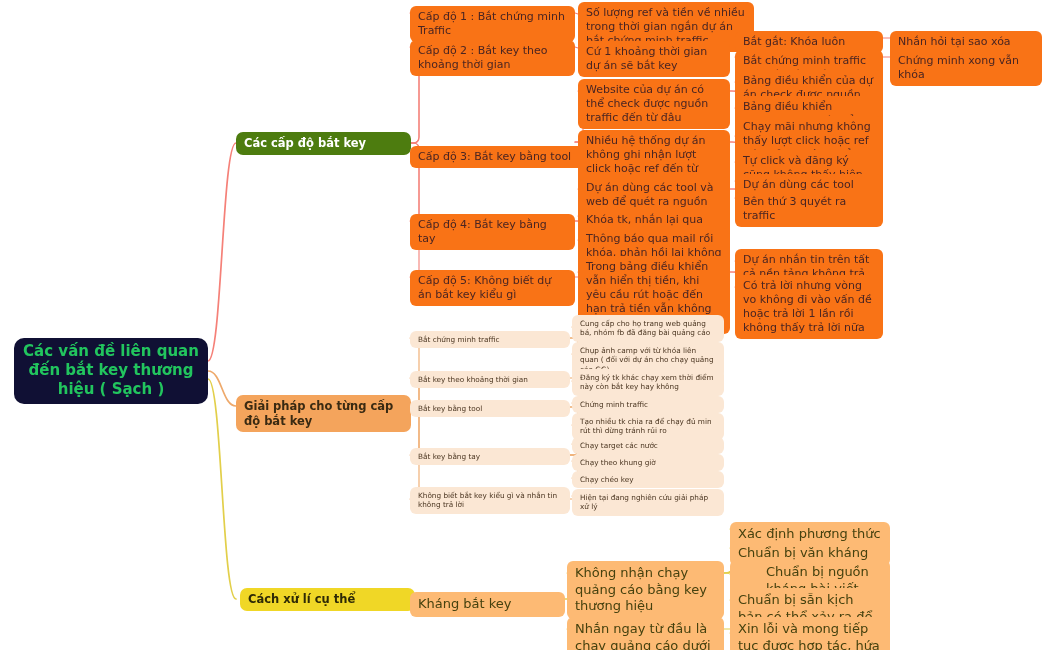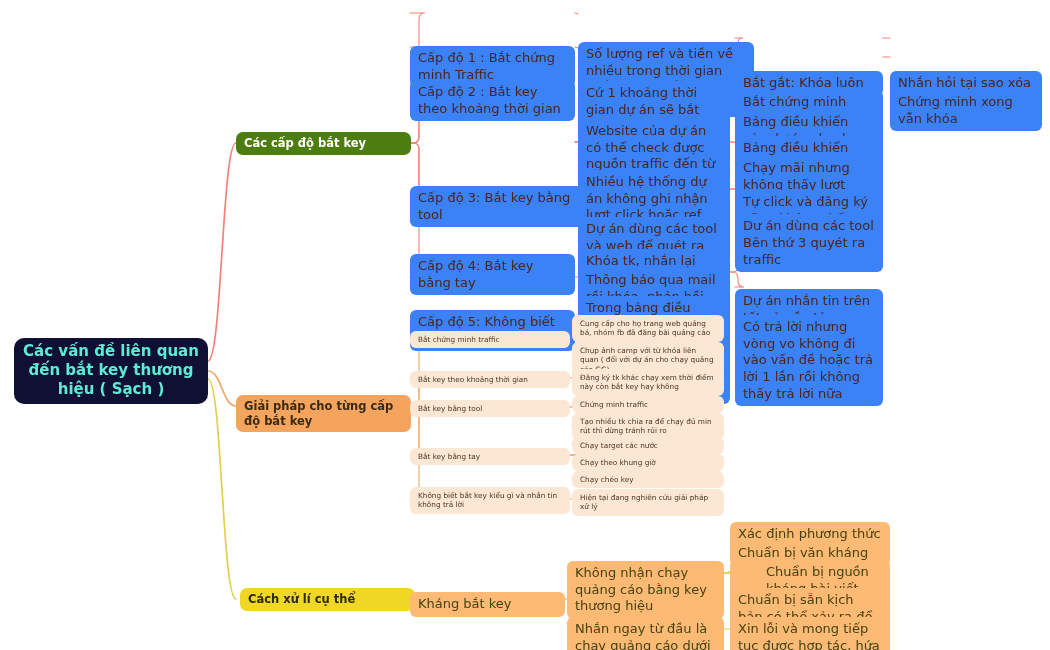--- a/index.html
+++ b/index.html
@@ -13,36 +13,36 @@
   .node{
     position:absolute;box-sizing:border-box;
     border-radius:6px;display:flex;align-items:center;
     padding:4px 8px;line-height:1.28;
     white-space:normal;word-wrap:break-word;
   }
   .node span{display:block;width:100%;}
 
   
   .root{
-    background:#101034;color:#5eead4;
+    background:#101034;color:#22c55e;
     border-radius:10px;
     font-size:15px;font-weight:bold;text-align:center;
     justify-content:center;
     align-items:flex-end;
   }
   .root span{text-align:center;}
 
   
   .b1-l1{background:#4d7c0f;color:#ffffff;font-size:11.5px;font-weight:bold;border-radius:7px;}
   .b2-l1{background:#f3a košice;}
   .b2-l1{background:#f4a45c;color:#3a2a12;font-size:11.5px;font-weight:bold;border-radius:7px;}
   .b3-l1{background:#f0d726;color:#2e2a06;font-size:11.5px;font-weight:bold;border-radius:7px;}
 
   
-  .r-node{background:#3b82f6;color:#4a2522;font-size:13px;margin-top:40px;}
+  .r-node{background:#f97316;color:#4a2522;font-size:11px;}
   
   .o-node{background:#fbe7d4;color:#4a3520;font-size:7.3px;}
   
   .y-node{background:#fdba74;color:#46420f;font-size:13px;}
 </style>
 </head>
 <body>
 
 <div id="canvas">
   <svg class="links" id="links">

